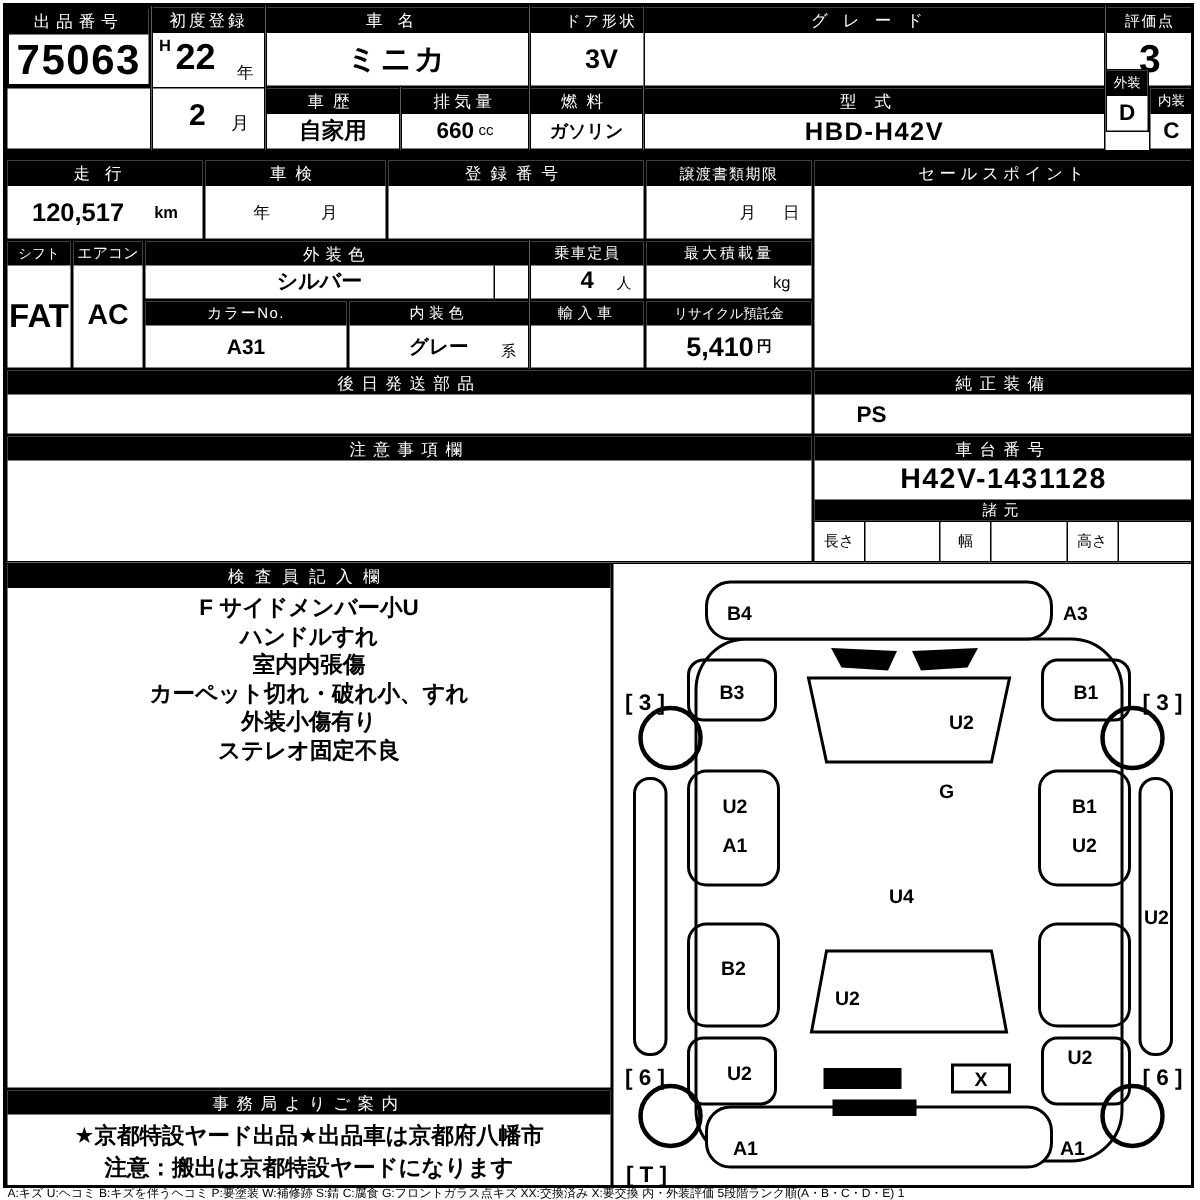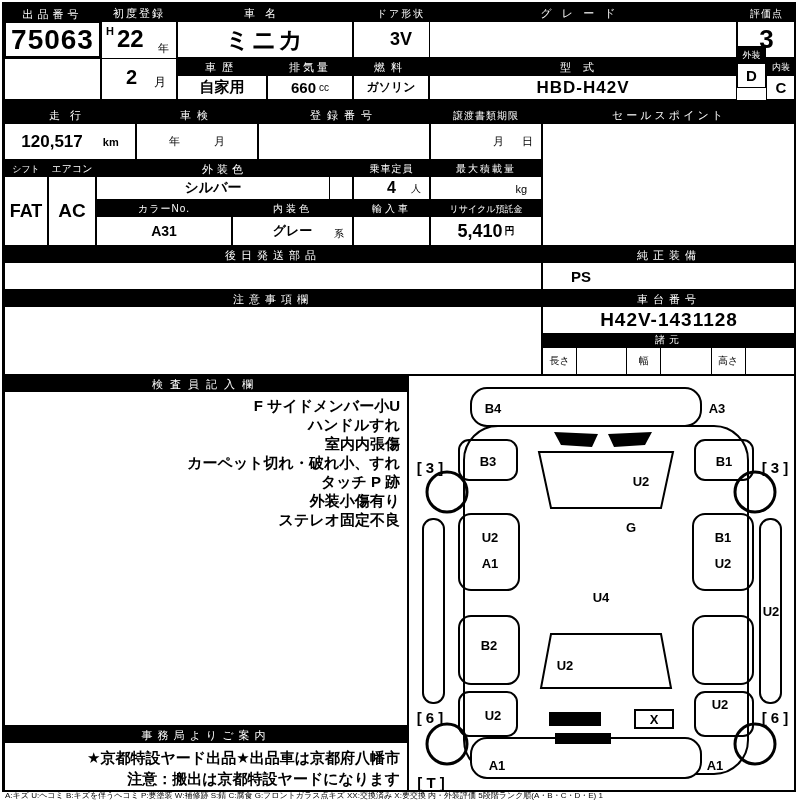--- a/index.html
+++ b/index.html
@@ -7,21 +7,21 @@
   body { font-family:"Liberation Sans","DejaVu Sans",sans-serif; color:#000; }
   #sheet { position:relative; width:800px; height:800px; background:#fff; overflow:hidden; }
   .cell { position:absolute; border:1px solid #000; background:#fff; display:flex; flex-direction:column; }
   .frame { position:absolute; left:2px; top:2px; width:794px; height:790px; border:2px solid #000; pointer-events:none; z-index:5; }
   .hdr { background:#000; color:#fff; display:flex; align-items:center; justify-content:center;
          font-size:11px; letter-spacing:4px; white-space:nowrap; overflow:hidden; flex:0 0 auto; }
   .hdr.sm { font-size:10px; letter-spacing:1px; }
   .val { display:flex; align-items:center; justify-content:center; font-weight:bold; flex:1 1 auto; position:relative; }
   .unit { font-weight:normal; }
   .hbar { position:absolute; background:#000; }
-  .notes { padding:4px 7px; font-size:15px; font-weight:bold; line-height:19px; text-align:right; }
+  .notes { padding:4px 7px; font-size:15px; font-weight:bold; line-height:19px; text-align:center; }
   .legend { position:absolute; left:5px; top:792px; width:792px; font-size:8px; line-height:8px; white-space:nowrap; overflow:hidden; }
   .spec-l { width:34px; border-right:1px solid #000; font-size:10px; display:flex; align-items:center; justify-content:center; }
   .spec-v { flex:1 1 auto; border-right:1px solid #000; }
   svg text { font-family:"Liberation Sans","DejaVu Sans",sans-serif; }
 </style>
 </head>
 <body>
 
 <div id="sheet">
 
@@ -39,21 +39,21 @@
       <span style="position:absolute;right:7px;bottom:2px;font-size:11px">年</span>
     </div>
     <div style="flex:1;position:relative">
       <span style="position:absolute;left:24px;top:7px;font-size:20px;font-weight:bold">2</span>
       <span style="position:absolute;right:10px;bottom:8px;font-size:12px">月</span>
     </div>
   </div>
 
   <div class="cell" style="left:177px;top:4px;width:176px;height:54px">
     <div class="hdr" style="height:17px;letter-spacing:10px">車名</div>
-    <div class="val" style="font-size:24px;letter-spacing:2px">ミニカ</div>
+    <div class="val" style="font-size:20px;letter-spacing:2px">ミニカ</div>
   </div>
 
   <div class="cell" style="left:353px;top:4px;width:96px;height:54px">
     <div class="hdr sm" style="height:17px;letter-spacing:2px">ドア形状</div>
     <div class="val" style="font-size:18px">3V</div>
   </div>
 
   <div class="cell" style="left:429px;top:4px;width:308px;height:54px">
     <div class="hdr" style="height:17px;letter-spacing:10px">グレード</div>
     <div class="val" style="font-size:16px"></div>
@@ -127,21 +127,21 @@
     </div>
   </div>
 
   <div class="cell" style="left:542px;top:106px;width:254px;height:140px">
     <div class="hdr" style="height:17px;letter-spacing:3px">セールスポイント</div>
     <div class="val"></div>
   </div>
 
   <div class="cell" style="left:4px;top:160px;width:44px;height:86px">
     <div class="hdr" style="height:16px;font-size:9px;letter-spacing:0">シフト</div>
-    <div class="val" style="font-size:18px">FAT</div>
+    <div class="val" style="font-size:22px">FAT</div>
   </div>
 
   <div class="cell" style="left:48px;top:160px;width:48px;height:86px">
     <div class="hdr" style="height:16px;font-size:10px;letter-spacing:0">エアコン</div>
     <div class="val" style="font-size:19px">AC</div>
   </div>
 
   <div class="cell" style="left:96px;top:160px;width:257px;height:40px">
     <div class="hdr" style="height:16px">外装色</div>
     <div style="display:flex;flex:1">
@@ -220,21 +220,20 @@
     </div>
   </div>
 
   <div class="cell" style="left:4px;top:375px;width:404px;height:351px">
     <div class="hdr" style="height:16px;letter-spacing:7px">検査員記入欄</div>
     <div class="notes">
       <div>F サイドメンバー小U</div>
       <div>ハンドルすれ</div>
       <div>室内内張傷</div>
       <div>カーペット切れ・破れ小、すれ</div>
-      <div>タッチ P 跡</div>
       <div>外装小傷有り</div>
       <div>ステレオ固定不良</div>
     </div>
   </div>
 
   <div class="cell" style="left:4px;top:726px;width:404px;height:66px">
     <div class="hdr" style="height:16px;letter-spacing:5px">事務局よりご案内</div>
     <div class="notes" style="font-size:15px;line-height:21px">
       <div>★京都特設ヤード出品★出品車は京都府八幡市</div>
       <div>注意：搬出は京都特設ヤードになります</div>

